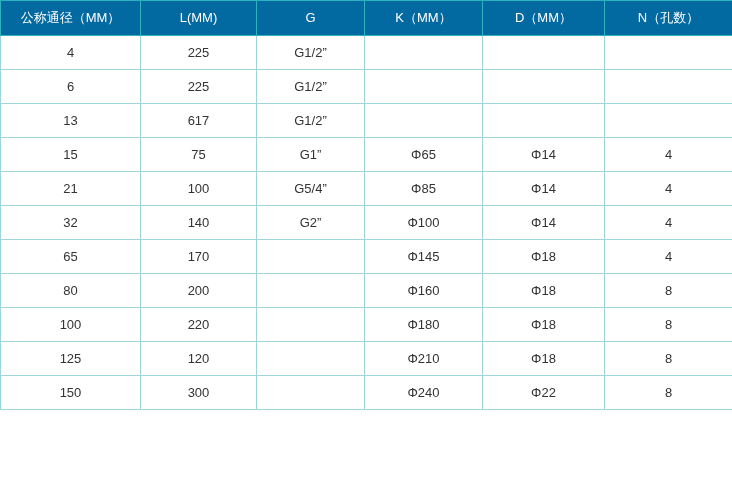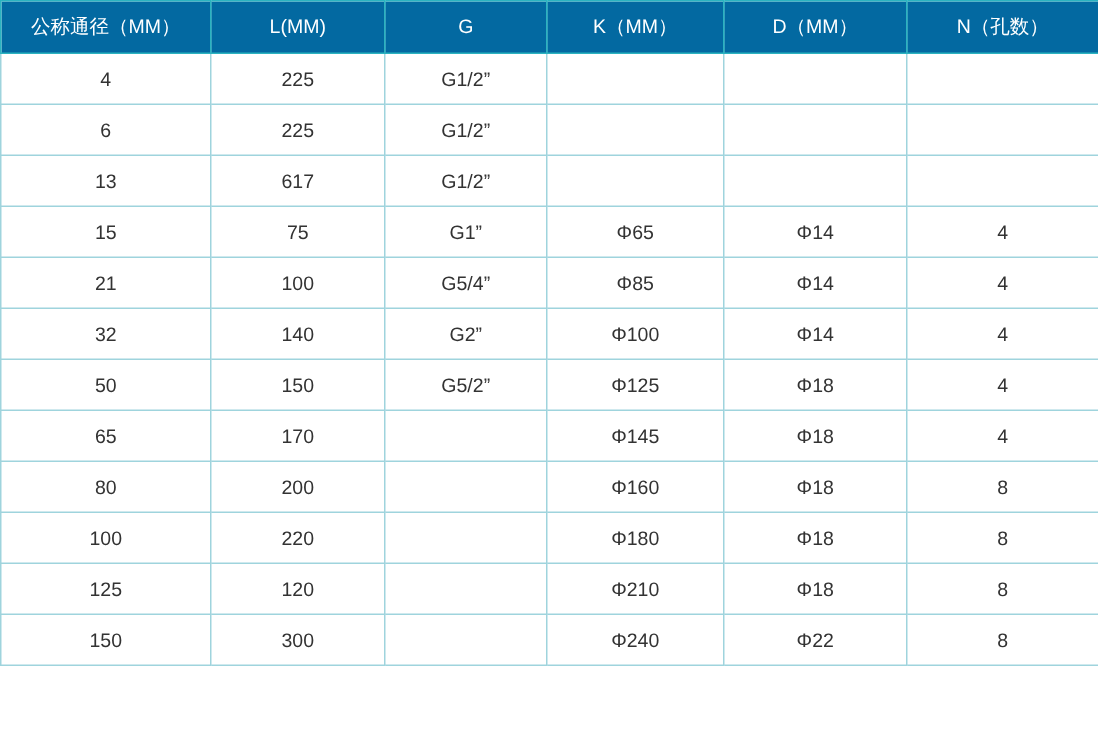--- a/index.html
+++ b/index.html
@@ -114,28 +114,20 @@
       </tr>
       <tr>
         <td>32</td>
         <td>140</td>
         <td>G2”</td>
         <td>Φ100</td>
         <td>Φ14</td>
         <td>4</td>
       </tr>
       <tr>
-        <td>50</td>
-        <td>150</td>
-        <td>G5/2”</td>
-        <td>Φ125</td>
-        <td>Φ18</td>
-        <td>4</td>
-      </tr>
-      <tr>
         <td>65</td>
         <td>170</td>
         <td></td>
         <td>Φ145</td>
         <td>Φ18</td>
         <td>4</td>
       </tr>
       <tr>
         <td>80</td>
         <td>200</td>

